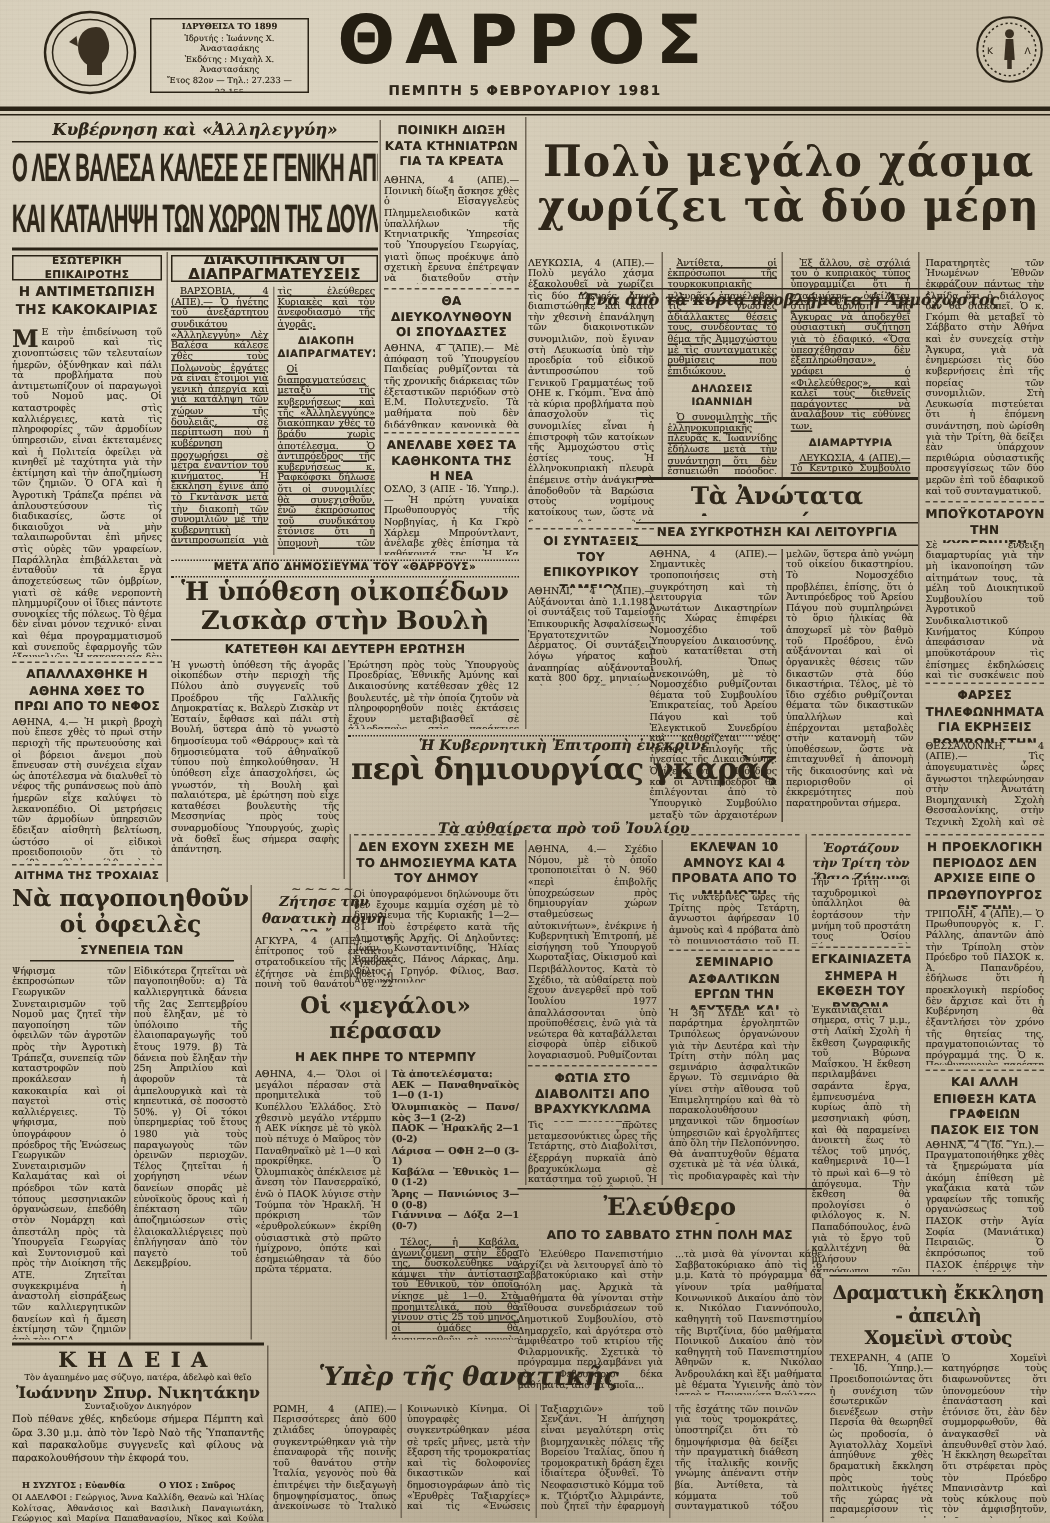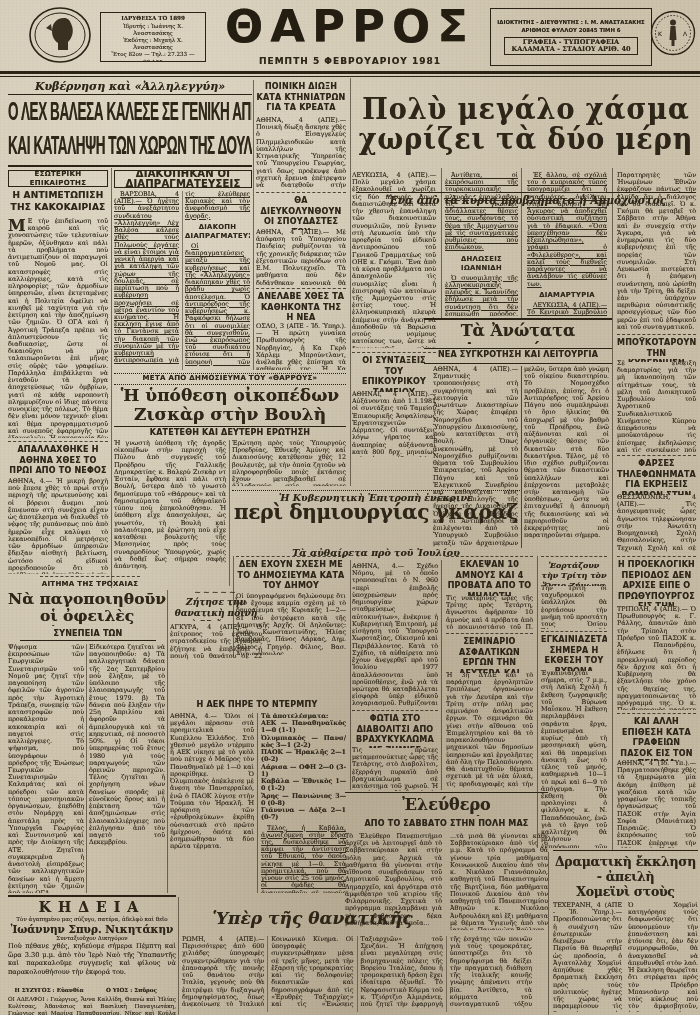--- a/index.html
+++ b/index.html
@@ -53,28 +53,20 @@
     </svg>
   </div>
   <div class="abs box" style="left:100px;top:12px;width:100px;height:44px;flex-direction:column;padding:2px;">
     <div class="mi" style="font-weight:bold;">ΠΡΩΙΝΗ ΕΦΗΜΕΡΙΣ ΙΔΡΥΘΕΙΣΑ ΤΟ 1899</div>
     <div class="mi">Ἱδρυτής : Ἰωάννης Χ. Ἀναστασάκης</div>
     <div class="mi">Ἐκδότης : Μιχαὴλ Χ. Ἀναστασάκης</div>
     <div class="mi">Ἔτος 82ον — Τηλ.: 27.233 — 22.155</div>
   </div>
   <div class="abs" style="left:210px;top:2px;width:280px;height:50px;font:900 45px/50px 'DejaVu Sans',sans-serif;text-align:center;letter-spacing:7px;color:#241e12;">ΘΑΡΡΟΣ</div>
   <div class="abs" style="left:210px;top:55px;width:280px;height:12px;font:bold 9px/12px 'DejaVu Sans',sans-serif;text-align:center;letter-spacing:1px;">ΠΕΜΠΤΗ 5 ΦΕΒΡΟΥΑΡΙΟΥ 1981</div>
-  <div class="abs box" style="left:490px;top:8px;width:156px;height:52px;flex-direction:column;padding:2px;">
-    <div class="mi" style="font-weight:bold;font-family:'DejaVu Sans',sans-serif;font-size:5.4px;">ΙΔΙΟΚΤΗΤΗΣ - ΔΙΕΥΘΥΝΤΗΣ : Ι. Μ. ΑΝΑΣΤΑΣΑΚΗΣ</div>
-    <div class="mi" style="font-weight:bold;font-family:'DejaVu Sans',sans-serif;font-size:5.4px;margin:1px 0;">ΑΡΙΘΜΟΣ ΦΥΛΛΟΥ 20845 ΤΙΜΗ 6</div>
-    <div class="box" style="flex-direction:column;padding:1px 6px;margin-top:1px;">
-      <div class="mi" style="font-weight:bold;font-size:6.6px;">ΓΡΑΦΕΙΑ - ΤΥΠΟΓΡΑΦΕΙΑ</div>
-      <div class="mi" style="font-weight:bold;font-size:6.6px;">ΚΑΛΑΜΑΤΑ - ΣΤΑΔΙΟΥ ΑΡΙΘ. 40</div>
-    </div>
-  </div>
   <div class="abs" style="left:650px;top:10px;width:46px;height:46px;">
     <svg width="46" height="46" viewBox="0 0 46 46">
       <circle cx="23" cy="23" r="21.5" fill="none" stroke="#2a2316" stroke-width="1.4"></circle>
       <circle cx="23" cy="23" r="17.5" fill="none" stroke="#2a2316" stroke-width="1" stroke-dasharray="1.5,1.8"></circle>
       <circle cx="23" cy="12.5" r="3" fill="#3a3022"></circle>
       <path d="M20.5 16 L25.5 16 L26.5 30 L24.5 30 L24.5 36 L21.5 36 L21.5 30 L19.5 30 Z" fill="#3a3022"></path>
       <text x="8" y="26" font-size="6" font-family="DejaVu Sans" fill="#3a3022">Κ</text>
       <text x="33" y="26" font-size="6" font-family="DejaVu Sans" fill="#3a3022">Λ</text>
     </svg>
   </div>
@@ -101,21 +93,21 @@
 
   <div class="abs box" style="left:8px;top:170px;width:98px;height:15px;">
     <div class="kS">ΕΣΩΤΕΡΙΚΗ ΕΠΙΚΑΙΡΟΤΗΣ</div>
   </div>
   <div class="abs hS" style="left:8px;top:190px;width:100px;height:24px;font-size:9px;line-height:11.5px;">Η ΑΝΤΙΜΕΤΩΠΙΣΗ ΤΗΣ ΚΑΚΟΚΑΙΡΙΑΣ</div>
   <div class="abs bd" style="left:8px;top:218px;width:100px;height:220px;">
     <span class="dc">Μ</span><span>Ε τὴν ἐπιδείνωση τοῦ καιροῦ καὶ τὶς χιονοπτώσεις τῶν τελευταίων ἡμερῶν, ὀξύνθηκαν καὶ πάλι τὰ προβλήματα ποὺ ἀντιμετωπίζουν οἱ παραγωγοὶ τοῦ Νομοῦ μας. Οἱ καταστροφὲς στὶς καλλιέργειες, κατὰ τὶς πληροφορίες τῶν ἁρμοδίων ὑπηρεσιῶν, εἶναι ἐκτεταμένες καὶ ἡ Πολιτεία ὀφείλει νὰ κινηθεῖ μὲ ταχύτητα γιὰ τὴν ἐκτίμηση καὶ τὴν ἀποζημίωση τῶν ζημιῶν. Ὁ ΟΓΑ καὶ ἡ Ἀγροτικὴ Τράπεζα πρέπει νὰ ἁπλουστεύσουν τὶς διαδικασίες, ὥστε οἱ δικαιοῦχοι νὰ μὴν ταλαιπωροῦνται ἐπὶ μῆνες στὶς οὐρὲς τῶν γραφείων. Παράλληλα ἐπιβάλλεται νὰ ἐνταθοῦν τὰ ἔργα ἀποχετεύσεως τῶν ὀμβρίων, γιατὶ σὲ κάθε νεροποντὴ πλημμυρίζουν οἱ ἴδιες πάντοτε συνοικίες τῆς πόλεως. Τὸ θέμα δὲν εἶναι μόνον τεχνικό· εἶναι καὶ θέμα προγραμματισμοῦ καὶ συνεποῦς ἐφαρμογῆς τῶν ἐξαγγελιῶν. Ἡ κακοκαιρία δὲν περιμένει· καὶ οἱ εὐθύνες, ὅταν τὰ μέτρα καθυστεροῦν, βαρύνουν ὅλους ἀνεξαιρέτως. Θ.</span>
   </div>
   <div class="abs hS dt" style="left:8px;top:441px;width:100px;height:34px;">ΑΠΑΛΛΑΧΘΗΚΕ Η ΑΘΗΝΑ ΧΘΕΣ ΤΟ ΠΡΩΙ ΑΠΟ ΤΟ ΝΕΦΟΣ</div>
   <div class="abs bd" style="left:8px;top:478px;width:100px;height:96px;">ΑΘΗΝΑ, 4.— Ἡ μικρὴ βροχὴ ποὺ ἔπεσε χθὲς τὸ πρωὶ στὴν περιοχὴ τῆς πρωτευούσης καὶ οἱ βόρειοι ἄνεμοι ποὺ ἔπνευσαν στὴ συνέχεια εἶχαν ὡς ἀποτέλεσμα νὰ διαλυθεῖ τὸ νέφος τῆς ρυπάνσεως ποὺ ἀπὸ ἡμερῶν εἶχε καλύψει τὸ λεκανοπέδιο. Οἱ μετρήσεις τῶν ἁρμοδίων ὑπηρεσιῶν ἔδειξαν αἰσθητὴ βελτίωση, ὡστόσο οἱ εἰδικοὶ προειδοποιοῦν ὅτι τὸ πρόβλημα θὰ ἐπανέλθει μὲ τὴν πρώτη ἄπνοια.</div>
-  <div class="abs kS dt" style="left:8px;top:576px;width:100px;height:12px;margin-left:32px;">ΑΙΤΗΜΑ ΤΗΣ ΤΡΟΧΑΙΑΣ</div>
+  <div class="abs kS dt" style="left:8px;top:576px;width:100px;height:12px;">ΑΙΤΗΜΑ ΤΗΣ ΤΡΟΧΑΙΑΣ</div>
 
   <div class="abs hS" style="left:256px;top:82px;width:90px;height:32px;">ΠΟΙΝΙΚΗ ΔΙΩΞΗ ΚΑΤΑ ΚΤΗΝΙΑΤΡΩΝ ΓΙΑ ΤΑ ΚΡΕΑΤΑ</div>
   <div class="abs bd" style="left:256px;top:117px;width:90px;height:72px;">ΑΘΗΝΑ, 4 (ΑΠΕ).— Ποινικὴ δίωξη ἄσκησε χθὲς ὁ Εἰσαγγελεὺς Πλημμελειοδικῶν κατὰ ὑπαλλήλων τῆς Κτηνιατρικῆς Ὑπηρεσίας τοῦ Ὑπουργείου Γεωργίας, γιατὶ ὅπως προέκυψε ἀπὸ σχετικὴ ἔρευνα ἐπέτρεψαν νὰ διατεθοῦν στὴν κατανάλωση ποσότητες κρεάτων ἀκατάλληλες. Ἡ δικογραφία ἐσχηματίσθη μετὰ ἀπὸ μηνύσεις καταναλωτῶν καὶ ἀναμένεται ἡ ὁρκωτὴ ἀνάκριση.</div>
   <div class="abs hS dt" style="left:256px;top:192px;width:90px;height:34px;">ΘΑ ΔΙΕΥΚΟΛΥΝΘΟΥΝ ΟΙ ΣΠΟΥΔΑΣΤΕΣ ΤΟΥ ΠΟΛΥΤΕΧΝΕΙΟΥ</div>
   <div class="abs bd" style="left:256px;top:229px;width:90px;height:56px;">ΑΘΗΝΑ, 4 (ΑΠΕ).— Μὲ ἀπόφαση τοῦ Ὑπουργείου Παιδείας ρυθμίζονται τὰ τῆς χρονικῆς διάρκειας τῶν ἐξεταστικῶν περιόδων στὸ Ε.Μ. Πολυτεχνεῖο. Τὰ μαθήματα ποὺ δὲν διδάχθηκαν κανονικὰ θὰ διδαχθοῦν κατὰ τὸ θέρος, ὥστε οἱ σπουδαστὲς νὰ μὴ χάσουν τὸ ἑξάμηνο καὶ ἡ διδασκαλία νὰ συμπληρωθεῖ στὸ ἀκέραιο.</div>
   <div class="abs hS dt" style="left:256px;top:288px;width:90px;height:32px;">ΑΝΕΛΑΒΕ ΧΘΕΣ ΤΑ ΚΑΘΗΚΟΝΤΑ ΤΗΣ Η ΝΕΑ ΠΡΩΘΥΠΟΥΡΓΟΣ</div>
   <div class="abs bd" style="left:256px;top:323px;width:90px;height:47px;">ΟΣΛΟ, 3 (ΑΠΕ - Ἰδ. Ὑπηρ.).— Ἡ πρώτη γυναίκα Πρωθυπουργὸς τῆς Νορβηγίας, ἡ Κα Γκρὸ Χάρλεμ Μπρούντλαντ, ἀνέλαβε χθὲς ἐπίσημα τὰ καθήκοντά της. Ἡ Κα Μπρούντλαντ, ποὺ ἀνήκει στὴν ἀριστερὴ πτέρυγα τοῦ Νορβηγικοῦ Ἐργατικοῦ Κόμματος, διαδέχθηκε τὸν παραιτηθέντα κ. Νούρντλι, τοῦ ὁποίου ἐκλονίσθη ἡ ὑγεία.</div>
 
   <div class="abs" style="left:356px;top:93px;width:340px;height:62px;">
     <div class="hMserif">Πολὺ μεγάλο χάσμα</div>
@@ -168,20 +160,24 @@
   <div class="abs hS dt" style="left:352px;top:710px;width:86px;height:34px;">ΦΩΤΙΑ ΣΤΟ ΔΙΑΒΟΛΙΤΣΙ ΑΠΟ ΒΡΑΧΥΚΥΚΛΩΜΑ ΜΕ ΖΗΜΙΕΣ 30.000 ΔΡΑΧ.</div>
   <div class="abs bd" style="left:352px;top:747px;width:86px;height:44px;">Τὶς πρῶτες μεταμεσονύκτιες ὧρες τῆς Τετάρτης, στὸ Διαβολίτσι, ἐξερράγη πυρκαϊὰ ἀπὸ βραχυκύκλωμα σὲ κατάστημα τοῦ χωριοῦ. Ἡ φωτιὰ κατεσβέσθη μὲ τὴν βοήθεια τῶν κατοίκων, οἱ ζημίες ὅμως ὑπολογίζονται σὲ 30.000 δραχμές.</div>
 
   <div class="abs hS dt" style="left:236px;top:556px;width:110px;height:34px;">ΔΕΝ ΕΧΟΥΝ ΣΧΕΣΗ ΜΕ ΤΟ ΔΗΜΟΣΙΕΥΜΑ ΚΑΤΑ ΤΟΥ ΔΗΜΟΥ</div>
   <div class="abs bd" style="left:236px;top:593px;width:110px;height:62px;">Οἱ ὑπογραφόμενοι δηλώνουμε ὅτι δὲν ἔχουμε καμμία σχέση μὲ τὸ δημοσίευμα τῆς Κυριακῆς 1—2—81 ποὺ ἐστρέφετο κατὰ τῆς Δημοτικῆς Ἀρχῆς. Οἱ Δηλοῦντες: Ἰωάν. Κωνσταντινίδης, Ἠλίας Βαμβακᾶς, Πάνος Λάρκας, Δημ. Φίλιος, Γρηγόρ. Φίλιος, Βασ. Ἀντωνόπουλος.</div>
 
   <div class="abs orn" style="left:170px;top:588px;width:92px;height:8px;">∼∼∼∼∼</div>
   <div class="abs hSi" style="left:170px;top:597px;width:92px;height:24px;font-size:9px;line-height:11px;">Ζήτησε τὴν θανατικὴ ποινὴ σὲ 22 ἄτομα</div>
   <div class="abs bd" style="left:170px;top:624px;width:92px;height:36px;">ΑΓΚΥΡΑ, 4 (ΑΠΕ).— Ὁ ἐπίτροπος τοῦ ἐκτάκτου στρατοδικείου τῆς Ἀγκύρας ἐζήτησε νὰ ἐπιβληθεῖ ἡ ποινὴ τοῦ θανάτου σὲ 22 ἀπὸ τοὺς 24 κατηγορουμένους γιὰ τρομοκρατικὲς ἐνέργειες.</div>
 
+  <div class="abs" style="left:168px;top:662px;width:178px;height:34px;">
+    <div class="h4serif">Οἱ «μεγάλοι» πέρασαν</div>
+
+  </div>
   <div class="abs hS" style="left:168px;top:700px;width:178px;height:10px;">Η ΑΕΚ ΠΗΡΕ ΤΟ ΝΤΕΡΜΠΥ</div>
   <div class="abs bd" style="left:170px;top:713px;width:84px;height:180px;">ΑΘΗΝΑ, 4.— Ὅλοι οἱ μεγάλοι πέρασαν στὰ προημιτελικὰ τοῦ Κυπέλλου Ἑλλάδος. Στὸ χθεσινὸ μεγάλο ντέρμπυ ἡ ΑΕΚ νίκησε μὲ τὸ γκὸλ ποὺ πέτυχε ὁ Μαῦρος τὸν Παναθηναϊκὸ μὲ 1—0 καὶ προκρίθηκε. Ὁ Ὀλυμπιακὸς ἀπέκλεισε μὲ ἄνεση τὸν Πανσερραϊκό, ἐνῶ ὁ ΠΑΟΚ λύγισε στὴν Τούμπα τὸν Ἡρακλῆ. Ἡ πρόκριση τῶν «ἐρυθρολεύκων» ἐκρίθη οὐσιαστικὰ στὸ πρῶτο ἡμίχρονο, ὁπότε καὶ ἐσημειώθησαν τὰ δύο πρῶτα τέρματα.</div>
   <div class="abs bd" style="left:261px;top:713px;width:85px;height:180px;">
     <div class="pre">Τὰ ἀποτελέσματα:
 ΑΕΚ — Παναθηναϊκὸς 1—0 (1-1)
 Ὀλυμπιακὸς — Πανσ/κὸς 3—1 (2-2)
 ΠΑΟΚ — Ἡρακλῆς 2—1 (0-2)
 Λάρισα — ΟΦΗ 2—0 (3-1)
 Καβάλα — Ἐθνικὸς 1—0 (1-2)
 Ἄρης — Πανιώνιος 3—0 (0-8)

